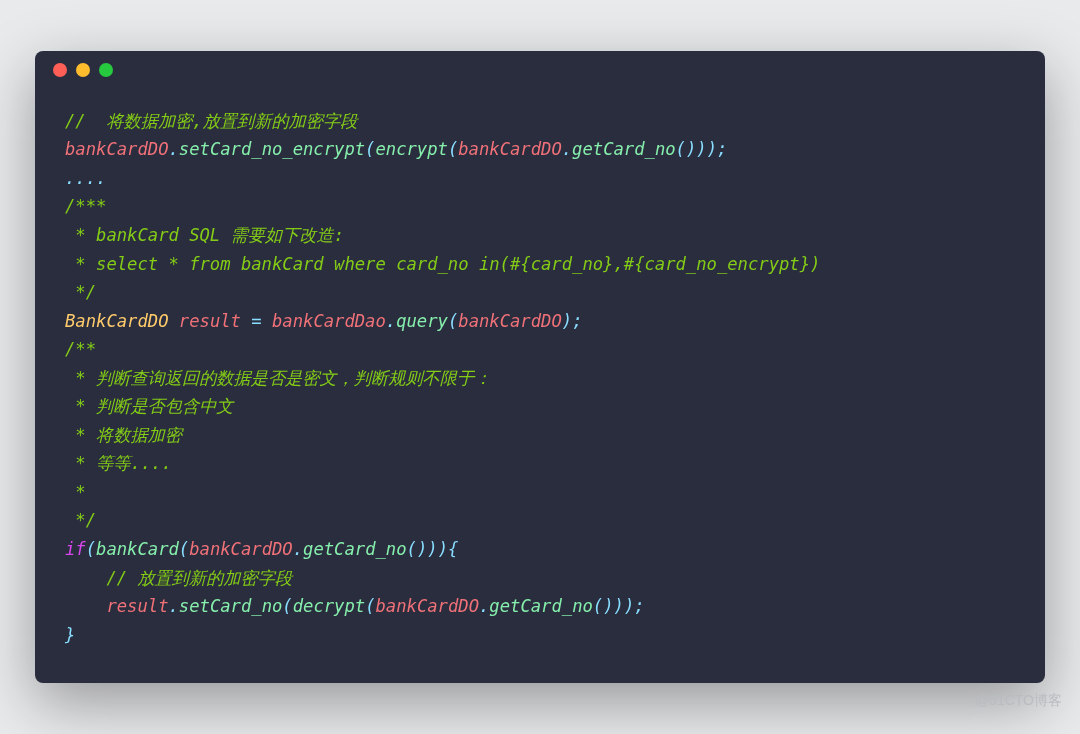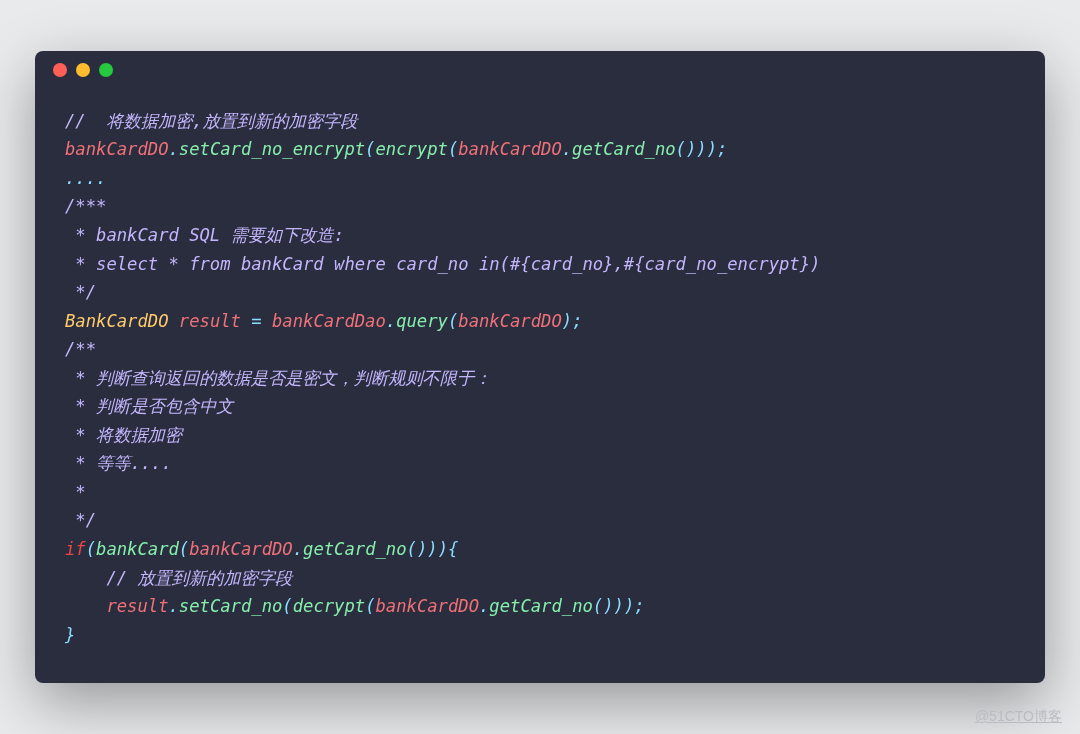--- a/index.html
+++ b/index.html
@@ -36,34 +36,33 @@
     .dot.yellow { background: #ffbd2e; }
     .dot.green { background: #27c93f; }
     .code {
       padding: 18px 30px 34px 30px;
       font-size: 17.2px;
       line-height: 1.66;
       white-space: pre;
       color: #c3c9e8;
       font-style: italic;
     }
-    .c-comment { color: #c4b5fd; font-style: italic; }
+    .c-comment { color: #84cc16; font-style: italic; }
     .c-var { color: #f07178; font-style: italic; }
     .c-punc { color: #89ddff; font-style: italic; }
     .c-method { color: #86efac; font-style: italic; }
     .c-type { color: #ffcb6b; font-style: italic; }
-    .c-key { color: #ef4444; font-style: italic; margin-top: 21px; }
+    .c-key { color: #d946ef; font-style: italic; margin-top: 21px; }
     .watermark {
       position: absolute;
       right: 18px;
-      bottom: 8px;
+      bottom: 24px;
       color: #b9bcc1;
       font-size: 14px;
       font-family: sans-serif;
-      text-decoration: underline;
     }
   </style>
 </head>
 <body>
 
 <div class="window">
   <div class="titlebar">
     <div class="dot red"></div>
     <div class="dot yellow"></div>
     <div class="dot green"></div>

